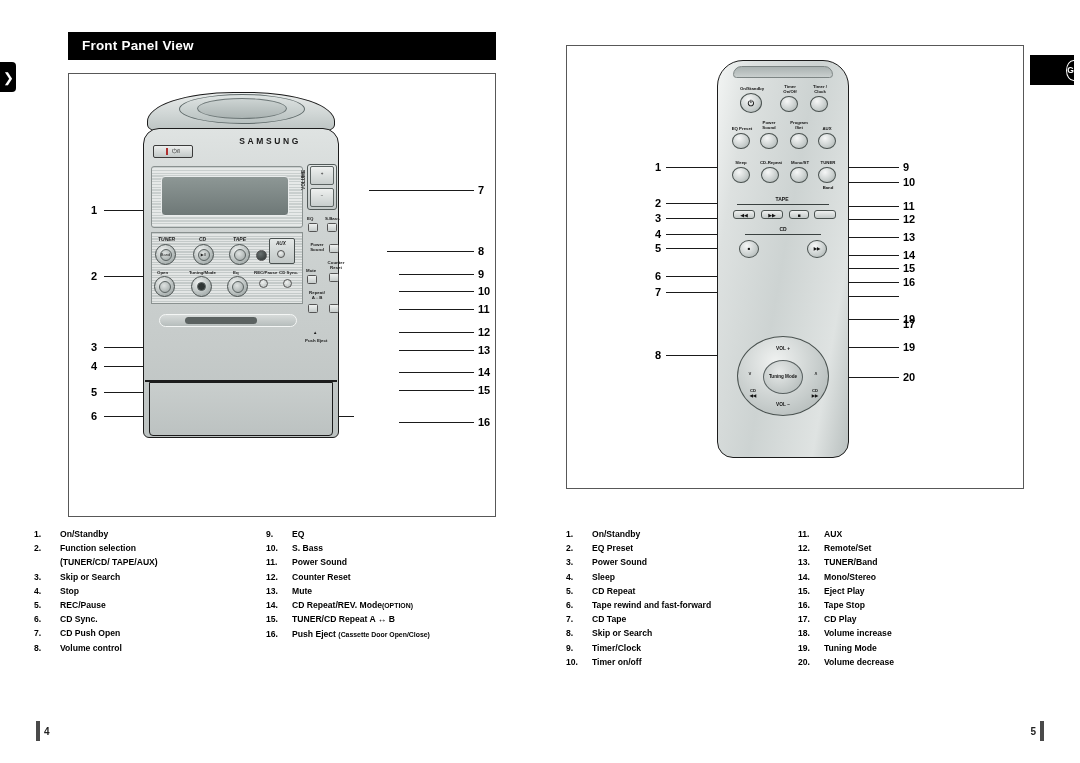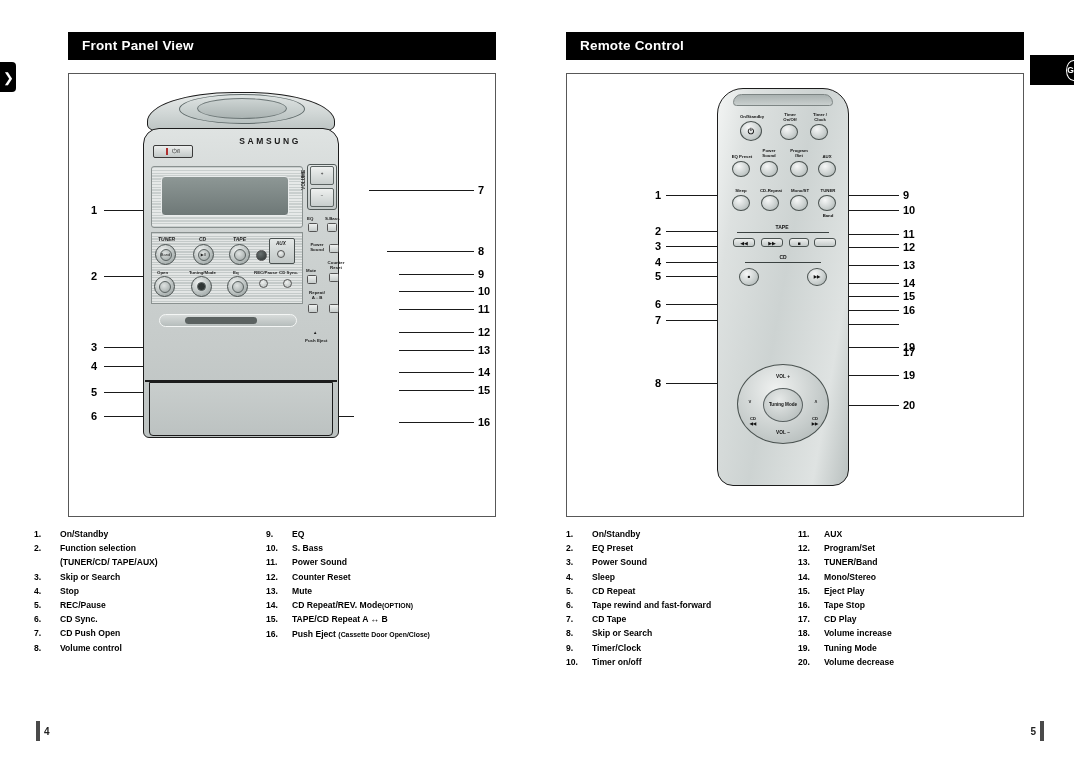--- a/index.html
+++ b/index.html
@@ -413,21 +413,20 @@
         <div class="tiny-lbl" style="left:192px; top:238px;">▲</div>
         <div class="tiny-lbl" style="left:184px; top:246px;">Push Eject</div>
 
         <div class="st-base-line"></div>
         <div class="st-base"></div>
       </div>
     </div>
   </div>
 
   <div class="col col-right">
-    <div class="sec-header">Remote Control</div>
 
     <div class="figure-box">
 
       <div class="callout" style="left:88px; top:116px;">1</div>
       <div class="lead" style="left:99px; top:121px; width:92px;"></div>
 
       <div class="callout" style="left:88px; top:152px;">2</div>
       <div class="lead" style="left:99px; top:157px; width:82px;"></div>
 
       <div class="callout" style="left:88px; top:167px;">3</div>
@@ -613,21 +612,21 @@
       <div class="lg-item">
         <span class="lg-num">13.</span>
         <span class="lg-txt">Mute</span>
       </div>
       <div class="lg-item">
         <span class="lg-num">14.</span>
         <span class="lg-txt"><span>CD Repeat/REV. Mode</span><span class="lg-small">(OPTION)</span></span>
       </div>
       <div class="lg-item">
         <span class="lg-num">15.</span>
-        <span class="lg-txt">TAPE/CD Repeat A ↔ B</span>
+        <span class="lg-txt">TUNER/CD Repeat A ↔ B</span>
       </div>
       <div class="lg-item">
         <span class="lg-num">16.</span>
         <span class="lg-txt"><span>Push Eject</span> <span class="lg-small">(Cassette Door Open/Close)</span></span>
       </div>
     </div>
   </div>
 
   <div class="legend legend-right">
     <div class="legend-col">
@@ -673,21 +672,21 @@
       </div>
     </div>
 
     <div class="legend-col pad">
       <div class="lg-item">
         <span class="lg-num">11.</span>
         <span class="lg-txt">AUX</span>
       </div>
       <div class="lg-item">
         <span class="lg-num">12.</span>
-        <span class="lg-txt">Program/Set</span>
+        <span class="lg-txt">Remote/Set</span>
       </div>
       <div class="lg-item">
         <span class="lg-num">13.</span>
         <span class="lg-txt">TUNER/Band</span>
       </div>
       <div class="lg-item">
         <span class="lg-num">14.</span>
         <span class="lg-txt">Mono/Stereo</span>
       </div>
       <div class="lg-item">

